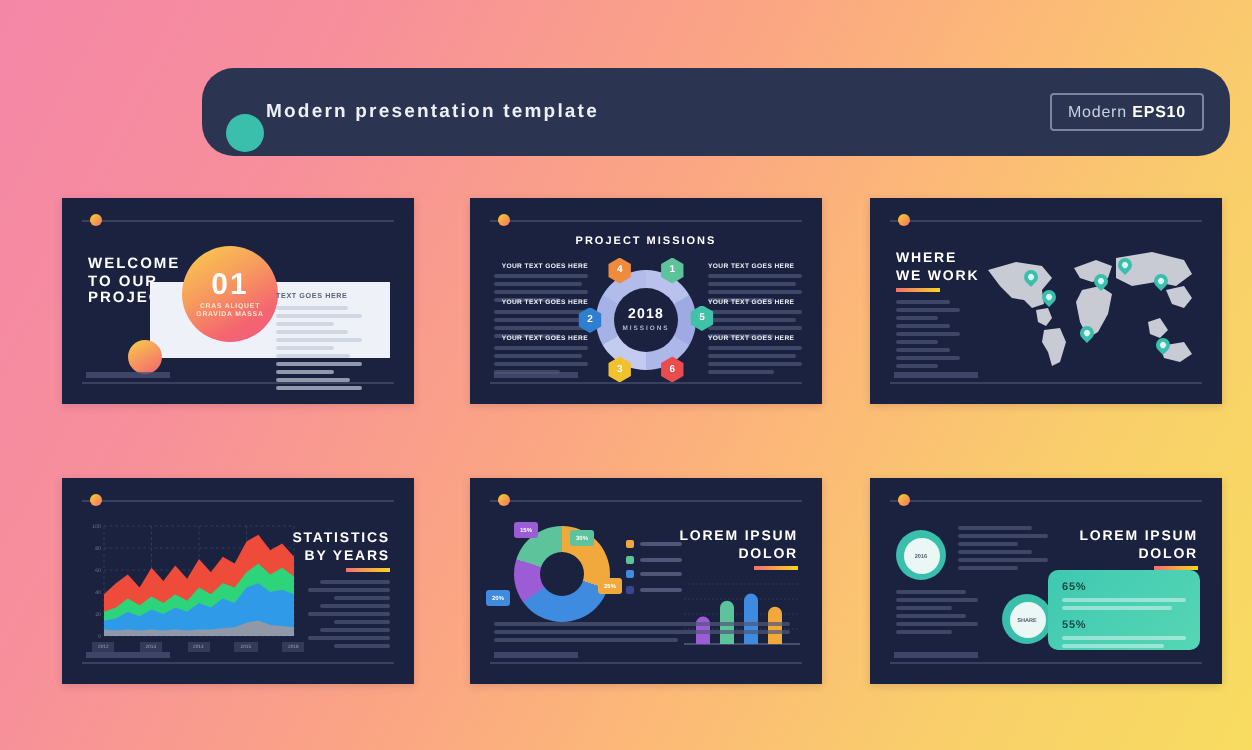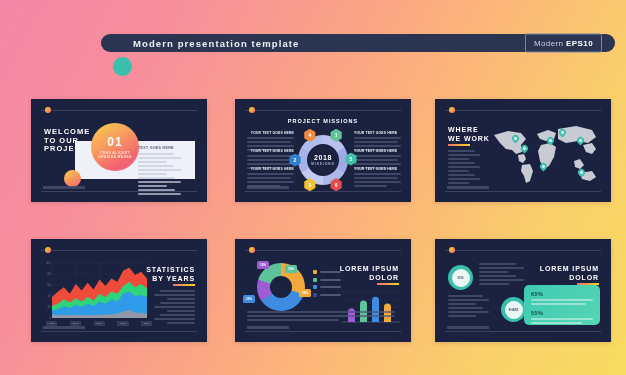--- a/index.html
+++ b/index.html
@@ -4,21 +4,21 @@
 <style>
   html,body{margin:0;padding:0;}
   body{
     width:626px;height:375px;overflow:hidden;
     font-family:"Liberation Sans", sans-serif;
     background:linear-gradient(118deg,#F487A7 0%,#F78F9B 22%,#FBA584 46%,#FCB878 62%,#F9CE6B 80%,#F8DC60 100%);
     position:relative;
   }
   
   #header-bar{
-    position:absolute;left:101px;top:34px;width:514px;height:18px;
+    position:absolute;left:101px;top:34px;width:514px;height:44px;
     background:#2B3450;border-radius:16px;
   }
   #header-title{
     position:absolute;left:32px;top:50%;transform:translateY(-50%);
     color:#EDF0F7;font-size:9.5px;letter-spacing:1.1px;font-weight:bold;
     white-space:nowrap;
   }
   #eps-badge{
     position:absolute;right:13px;top:50%;transform:translateY(-50%);
     border:1px solid #7B86A3;border-radius:2px;
@@ -60,21 +60,21 @@
   }
   #s1-panel{
     position:absolute;left:44px;top:42px;width:120px;height:38px;
     background:#EEF1F7;
   }
   #s1-circle{
     position:absolute;left:60px;top:24px;width:48px;height:48px;border-radius:50%;
     background:linear-gradient(150deg,#F9CE4C 0%,#F79C5E 40%,#F4656F 75%,#F05A84 100%);
     display:flex;flex-direction:column;align-items:center;justify-content:center;
   }
-  #s1-num{color:#FFFFFF;font-size:12px;font-weight:bold;line-height:15px;letter-spacing:1px;}
+  #s1-num{color:#FFFFFF;font-size:15px;font-weight:bold;line-height:15px;letter-spacing:1px;}
   #s1-sub{color:#FFE3D0;font-size:3.4px;font-weight:bold;letter-spacing:.4px;
           text-align:center;line-height:4.2px;margin-top:1.5px;width:40px;}
   #s1-smallcircle{
     position:absolute;left:33px;top:71px;width:17px;height:17px;border-radius:50%;
     background:linear-gradient(150deg,#F9CE4C,#F2616F);
   }
   #s1-body{position:absolute;left:107px;top:47px;width:50px;}
   #s1-bodyhead{color:#5A6278;font-size:3.6px;font-weight:bold;letter-spacing:.3px;margin-bottom:2.5px;}
   #s1-body .mini{background:#C3CAD8;}
   

